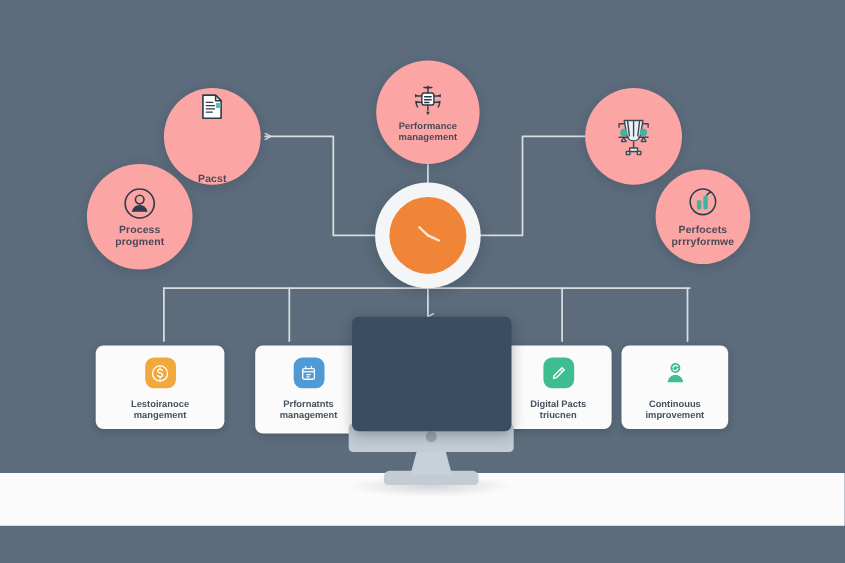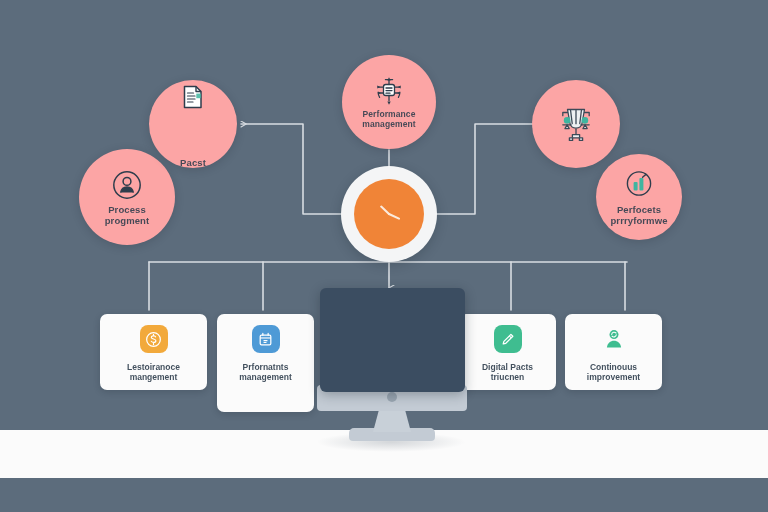--- a/index.html
+++ b/index.html
@@ -232,33 +232,33 @@
     <div class="hub-core" style="width:70px;height:70px;">
       <svg width="46" height="46" viewBox="0 0 46 46">
         <g stroke="#fdf3ea" stroke-width="2.1" stroke-linecap="round" fill="none" opacity=".92">
           <path d="M23 23 L15.2 15.6"></path>
           <path d="M23 23 L33 27.6"></path>
         </g>
       </svg>
     </div>
   </div>
 
-  <div class="card" style="left:100px;top:314px;width:107px;height:76px;align-items:center;">
+  <div class="card" style="left:87px;top:314px;width:117px;height:76px;align-items:center;">
     <div class="tile" style="width:28px;height:28px;background:#f2a93b;">
       <svg width="19" height="19" viewBox="0 0 20 20">
         <circle cx="10" cy="10" r="7.2" fill="none" stroke="#fff" stroke-width="1.3"></circle>
         <path d="M12.2 7.2c-.6-.8-1.6-1.2-2.6-1.1-1.3.2-2 1-1.9 1.8.1 1 1.3 1.3 2.4 1.6 1.2.3 2.4.7 2.4 1.8 0 1-1 1.8-2.3 1.8-1.1 0-2-.4-2.5-1.2" fill="none" stroke="#fff" stroke-width="1.25" stroke-linecap="round"></path>
         <path d="M10 4.6v1.4M10 14v1.4" stroke="#fff" stroke-width="1.2" stroke-linecap="round"></path>
       </svg>
     </div>
     <div class="clabel" style="font-size:8.5px;white-space:pre-line;">Lestoiranoce
 mangement</div>
   </div>
 
-  <div class="card" style="left:217px;top:314px;width:97px;height:98px;">
+  <div class="card" style="left:232px;top:314px;width:97px;height:80px;">
     <div class="tile" style="width:28px;height:28px;background:#4e9ad6;">
       <svg width="19" height="19" viewBox="0 0 20 20">
         <rect x="4.4" y="5.4" width="11.2" height="10.2" rx="1.4" fill="none" stroke="#fff" stroke-width="1.3"></rect>
         <path d="M4.4 8.4h11.2" stroke="#fff" stroke-width="1.2"></path>
         <path d="M7.2 5.4V3.6M12.8 5.4V3.6" stroke="#fff" stroke-width="1.3" stroke-linecap="round"></path>
         <path d="M8.4 11.2h3.2M8.4 13.2h2.2" stroke="#fff" stroke-width="1.2" stroke-linecap="round"></path>
       </svg>
     </div>
     <div class="clabel" style="font-size:8.5px;white-space:pre-line;">Prfornatnts
 management</div>

